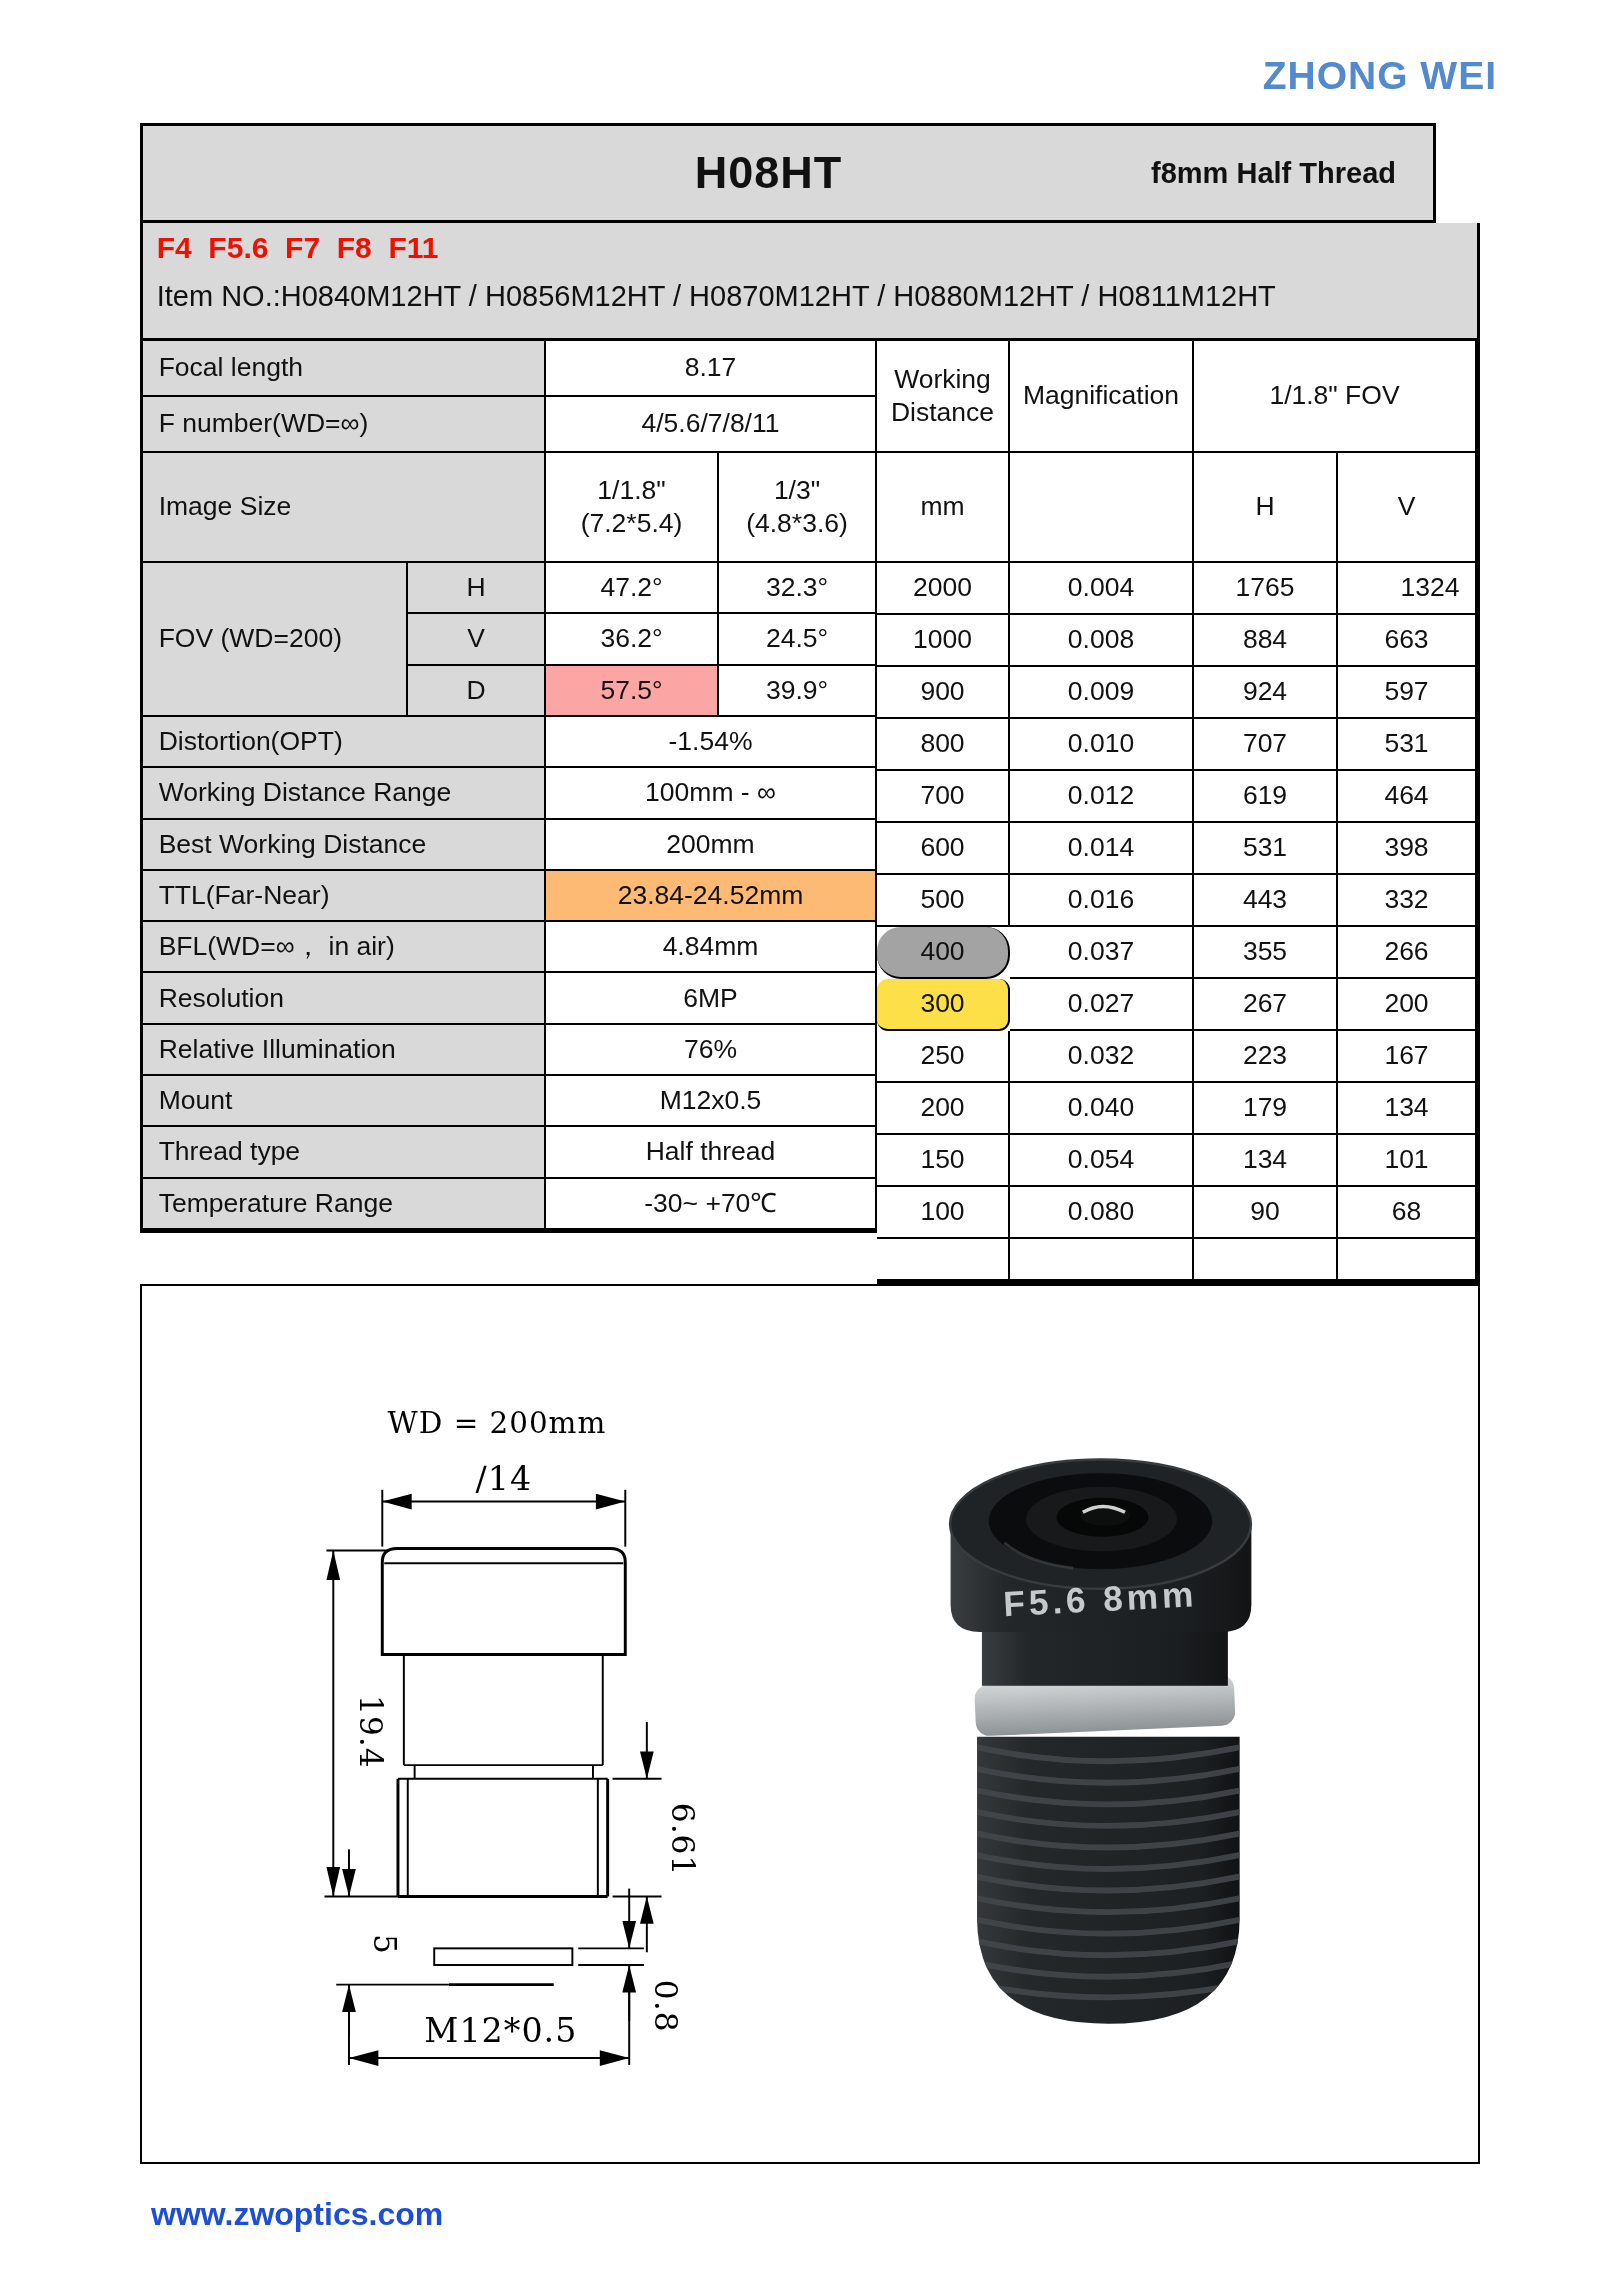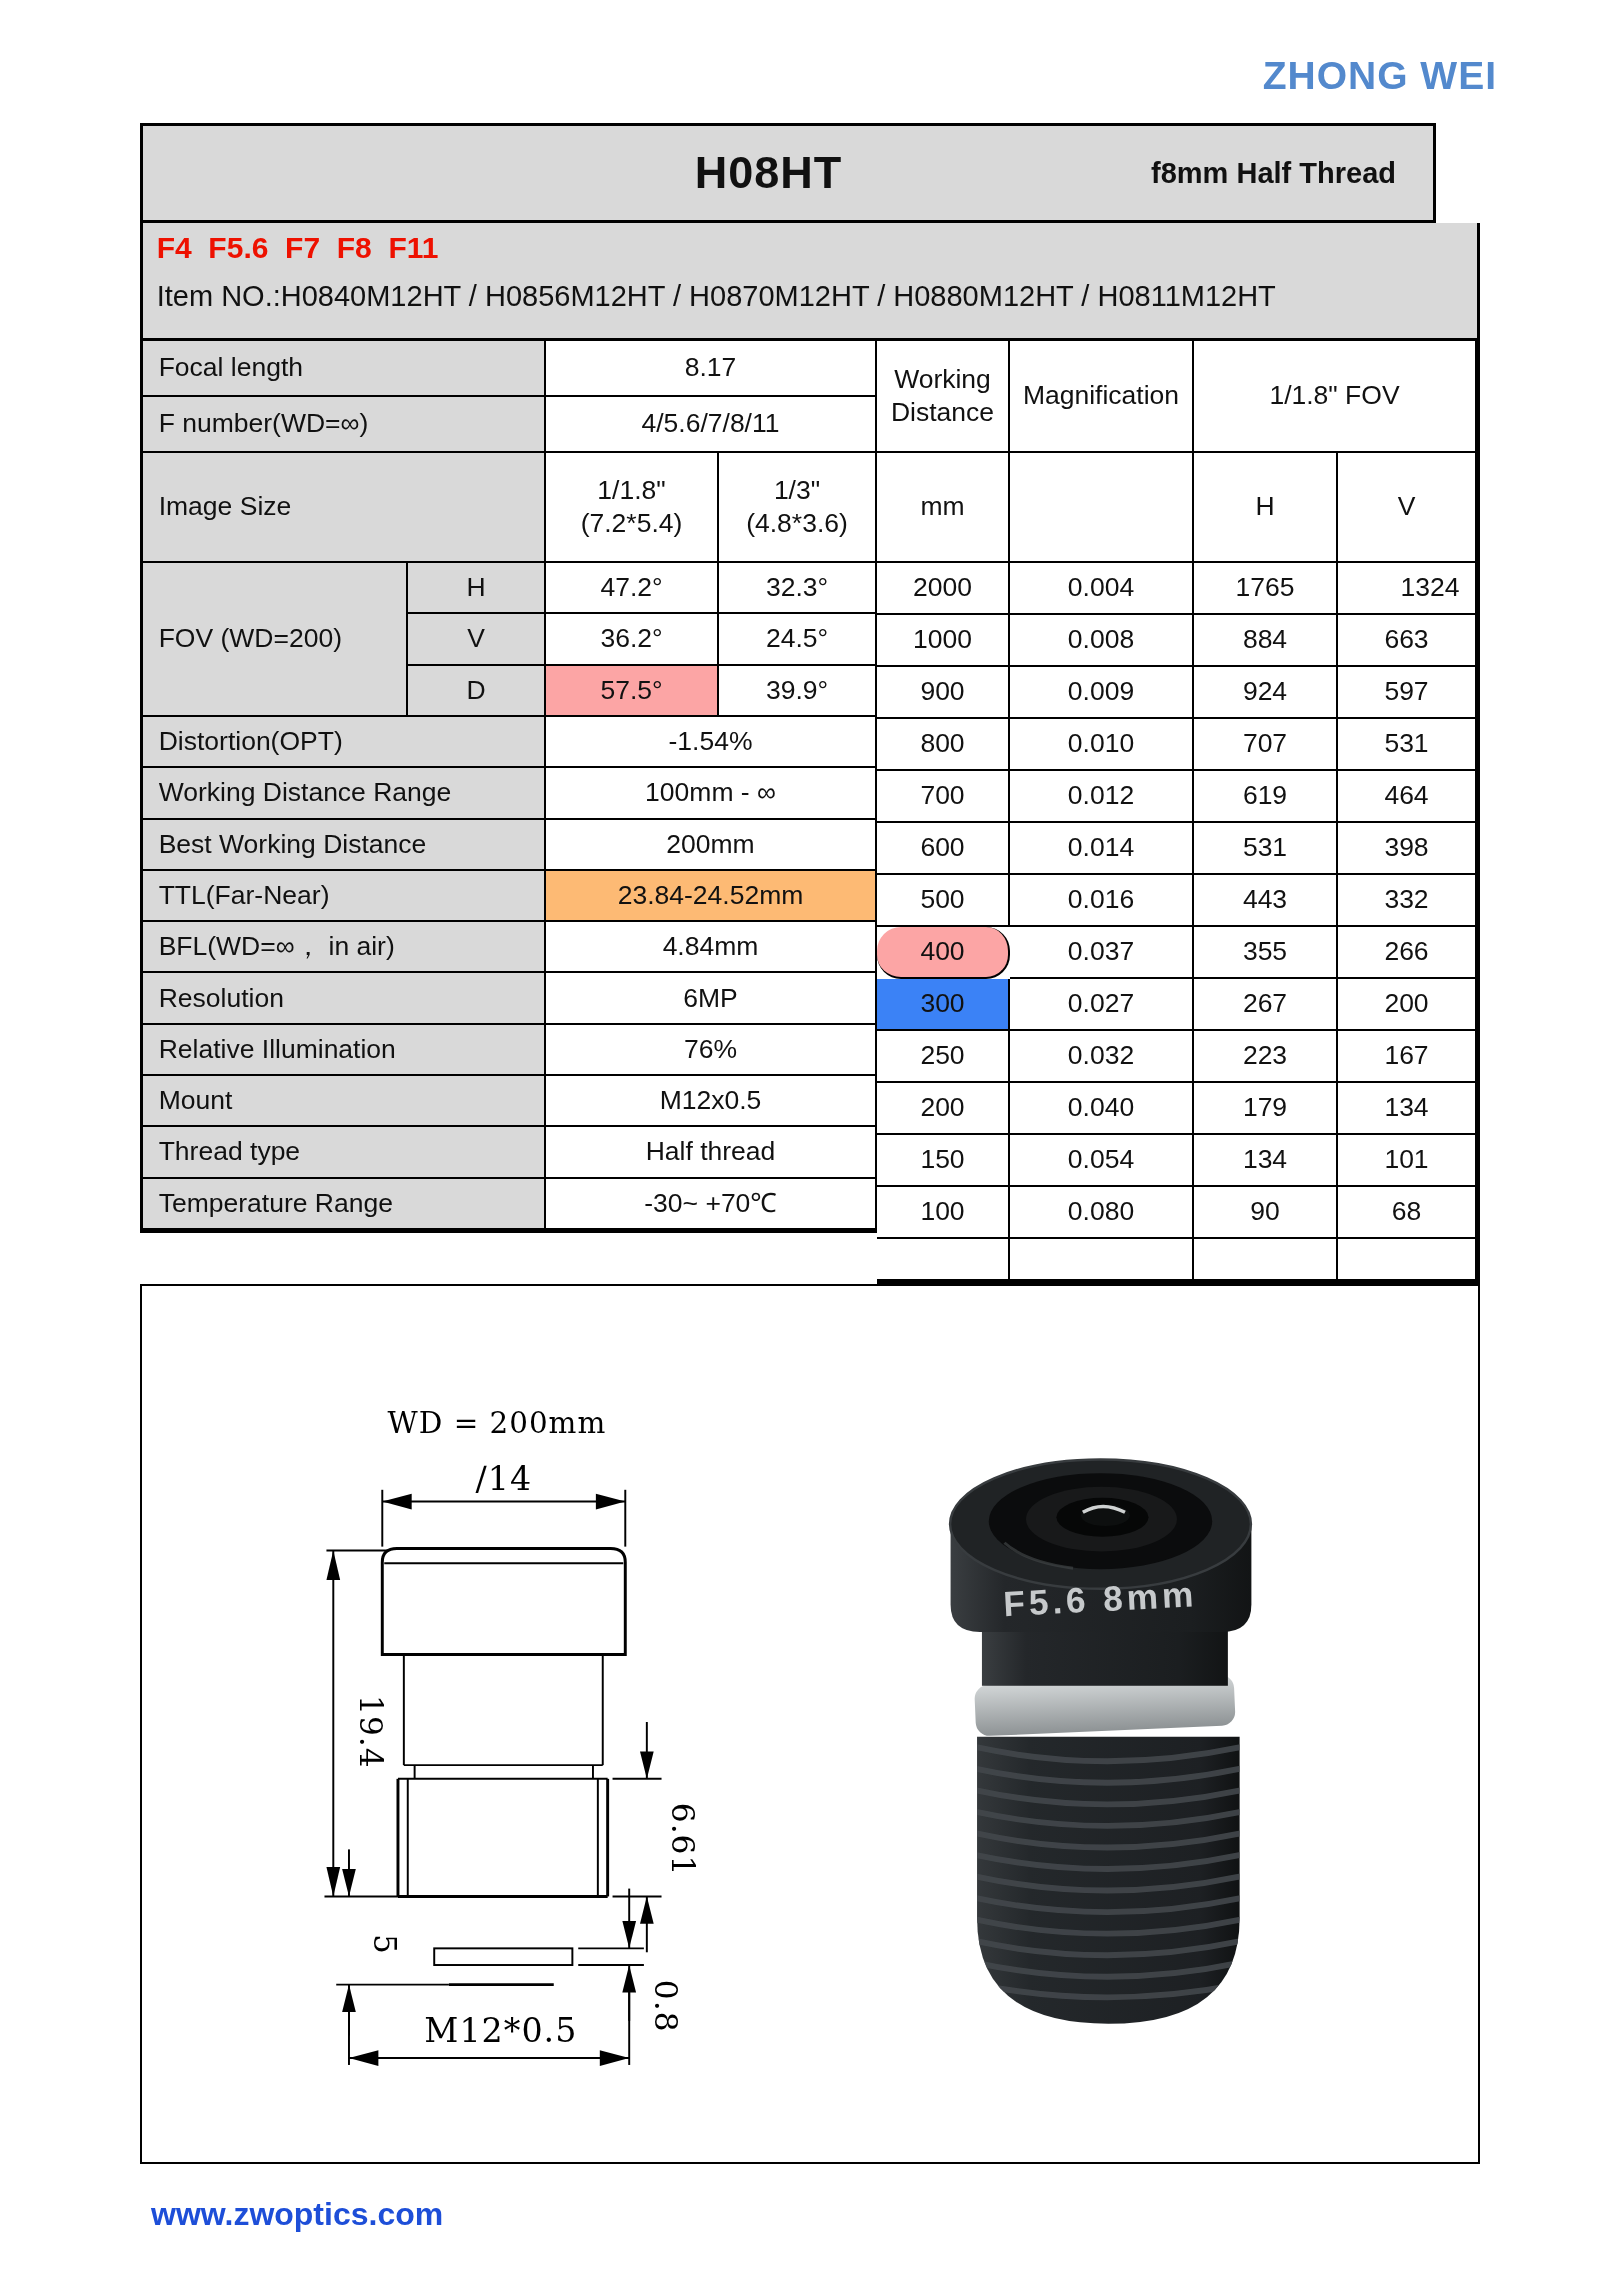--- a/index.html
+++ b/index.html
@@ -149,25 +149,25 @@
     <div class="cell" style="grid-column:3;grid-row:8;background:#fff;">619</div>
     <div class="cell" style="grid-column:4;grid-row:8;background:#fff;">464</div>
     <div class="cell" style="grid-column:1;grid-row:9;background:#fff;">600</div>
     <div class="cell" style="grid-column:2;grid-row:9;background:#fff;">0.014</div>
     <div class="cell" style="grid-column:3;grid-row:9;background:#fff;">531</div>
     <div class="cell" style="grid-column:4;grid-row:9;background:#fff;">398</div>
     <div class="cell" style="grid-column:1;grid-row:10;background:#fff;">500</div>
     <div class="cell" style="grid-column:2;grid-row:10;background:#fff;">0.016</div>
     <div class="cell" style="grid-column:3;grid-row:10;background:#fff;">443</div>
     <div class="cell" style="grid-column:4;grid-row:10;background:#fff;">332</div>
-    <div class="cell" style="grid-column:1;grid-row:11;background:#fca5a5;border-radius:24px;">400</div>
+    <div class="cell" style="grid-column:1;grid-row:11;background:#a3a3a3;border-radius:24px;">400</div>
     <div class="cell" style="grid-column:2;grid-row:11;background:#fff;">0.037</div>
     <div class="cell" style="grid-column:3;grid-row:11;background:#fff;">355</div>
     <div class="cell" style="grid-column:4;grid-row:11;background:#fff;">266</div>
-    <div class="cell" style="grid-column:1;grid-row:12;background:#3b82f6;">300</div>
+    <div class="cell" style="grid-column:1;grid-row:12;background:#fde047;border-radius:11px;">300</div>
     <div class="cell" style="grid-column:2;grid-row:12;background:#fff;">0.027</div>
     <div class="cell" style="grid-column:3;grid-row:12;background:#fff;">267</div>
     <div class="cell" style="grid-column:4;grid-row:12;background:#fff;">200</div>
     <div class="cell" style="grid-column:1;grid-row:13;background:#fff;">250</div>
     <div class="cell" style="grid-column:2;grid-row:13;background:#fff;">0.032</div>
     <div class="cell" style="grid-column:3;grid-row:13;background:#fff;">223</div>
     <div class="cell" style="grid-column:4;grid-row:13;background:#fff;">167</div>
     <div class="cell" style="grid-column:1;grid-row:14;background:#fff;">200</div>
     <div class="cell" style="grid-column:2;grid-row:14;background:#fff;">0.040</div>
     <div class="cell" style="grid-column:3;grid-row:14;background:#fff;">179</div>

